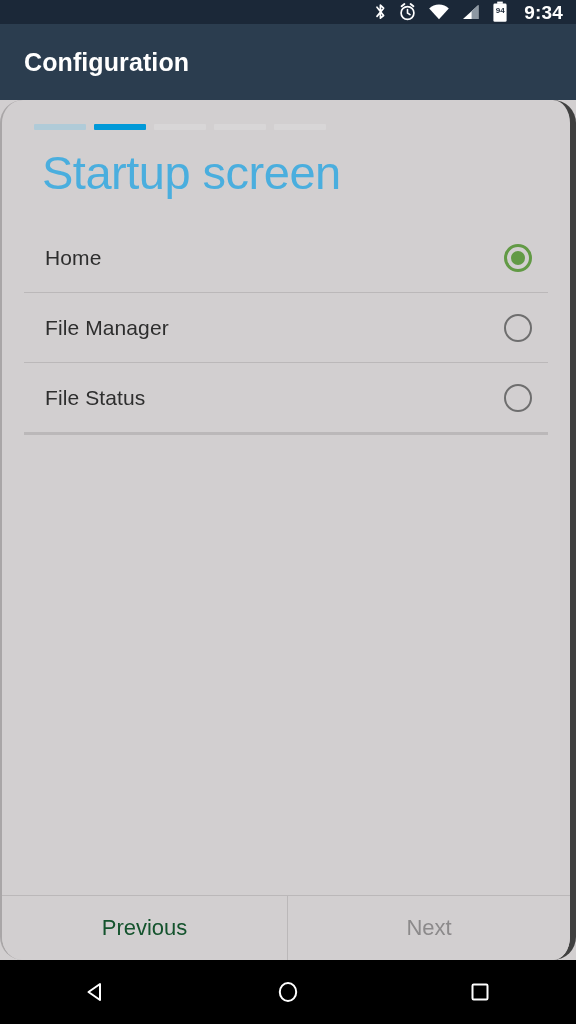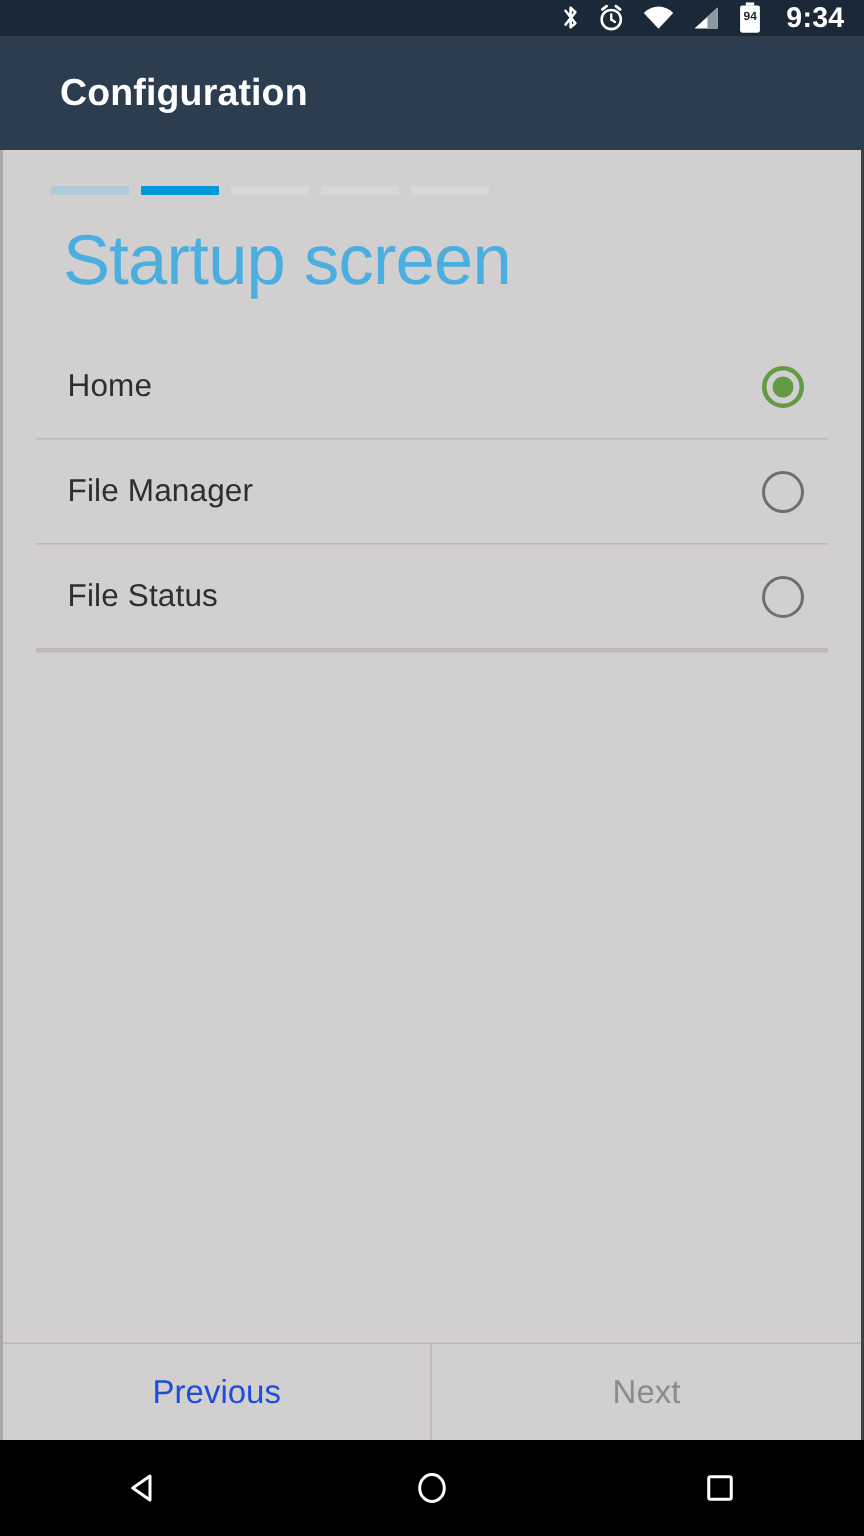--- a/index.html
+++ b/index.html
@@ -59,42 +59,43 @@
     line-height: 1;
   }
   .batt-wrap { position: relative; width: 16px; height: 22px; }
 
   
   .appbar {
     height: 76px;
     background: #2b3d4f;
     display: flex;
     align-items: center;
-    padding-left: 40px;
+    padding-left: 24px;
     flex: 0 0 auto;
     box-sizing: border-box;
   }
   .appbar-title {
     color: #ffffff;
     font-size: 25px;
     font-weight: bold;
     letter-spacing: 0.1px;
   }
 
   
   .content {
     flex: 1 1 auto;
     background: #d2cfd0;
     border-left: 2px solid #a9a6a7;
-    border-right: 2px solid #404040;
+    border-right: 6px solid #404040;
     box-sizing: border-box;
     display: flex;
     flex-direction: column;
     position: relative;
     overflow: hidden;
+    border-radius: 23px;
   }
 
   .progress-row {
     display: flex;
     gap: 8px;
     padding: 24px 0 0 32px;
   }
   .pseg {
     width: 52px;
     height: 6px;
@@ -174,21 +175,21 @@
   .btn {
     display: flex;
     align-items: center;
     justify-content: center;
     font-size: 22px;
     background: #d2cfd0;
     box-sizing: border-box;
   }
   .btn-prev {
     width: 286px;
-    color: #1d4ed8;
+    color: #14532d;
     border-right: 1px solid #bbb8b9;
   }
   .btn-next {
     flex: 1 1 auto;
     color: #8c8a8b;
   }
 
   
   .navbar {
     height: 64px;

